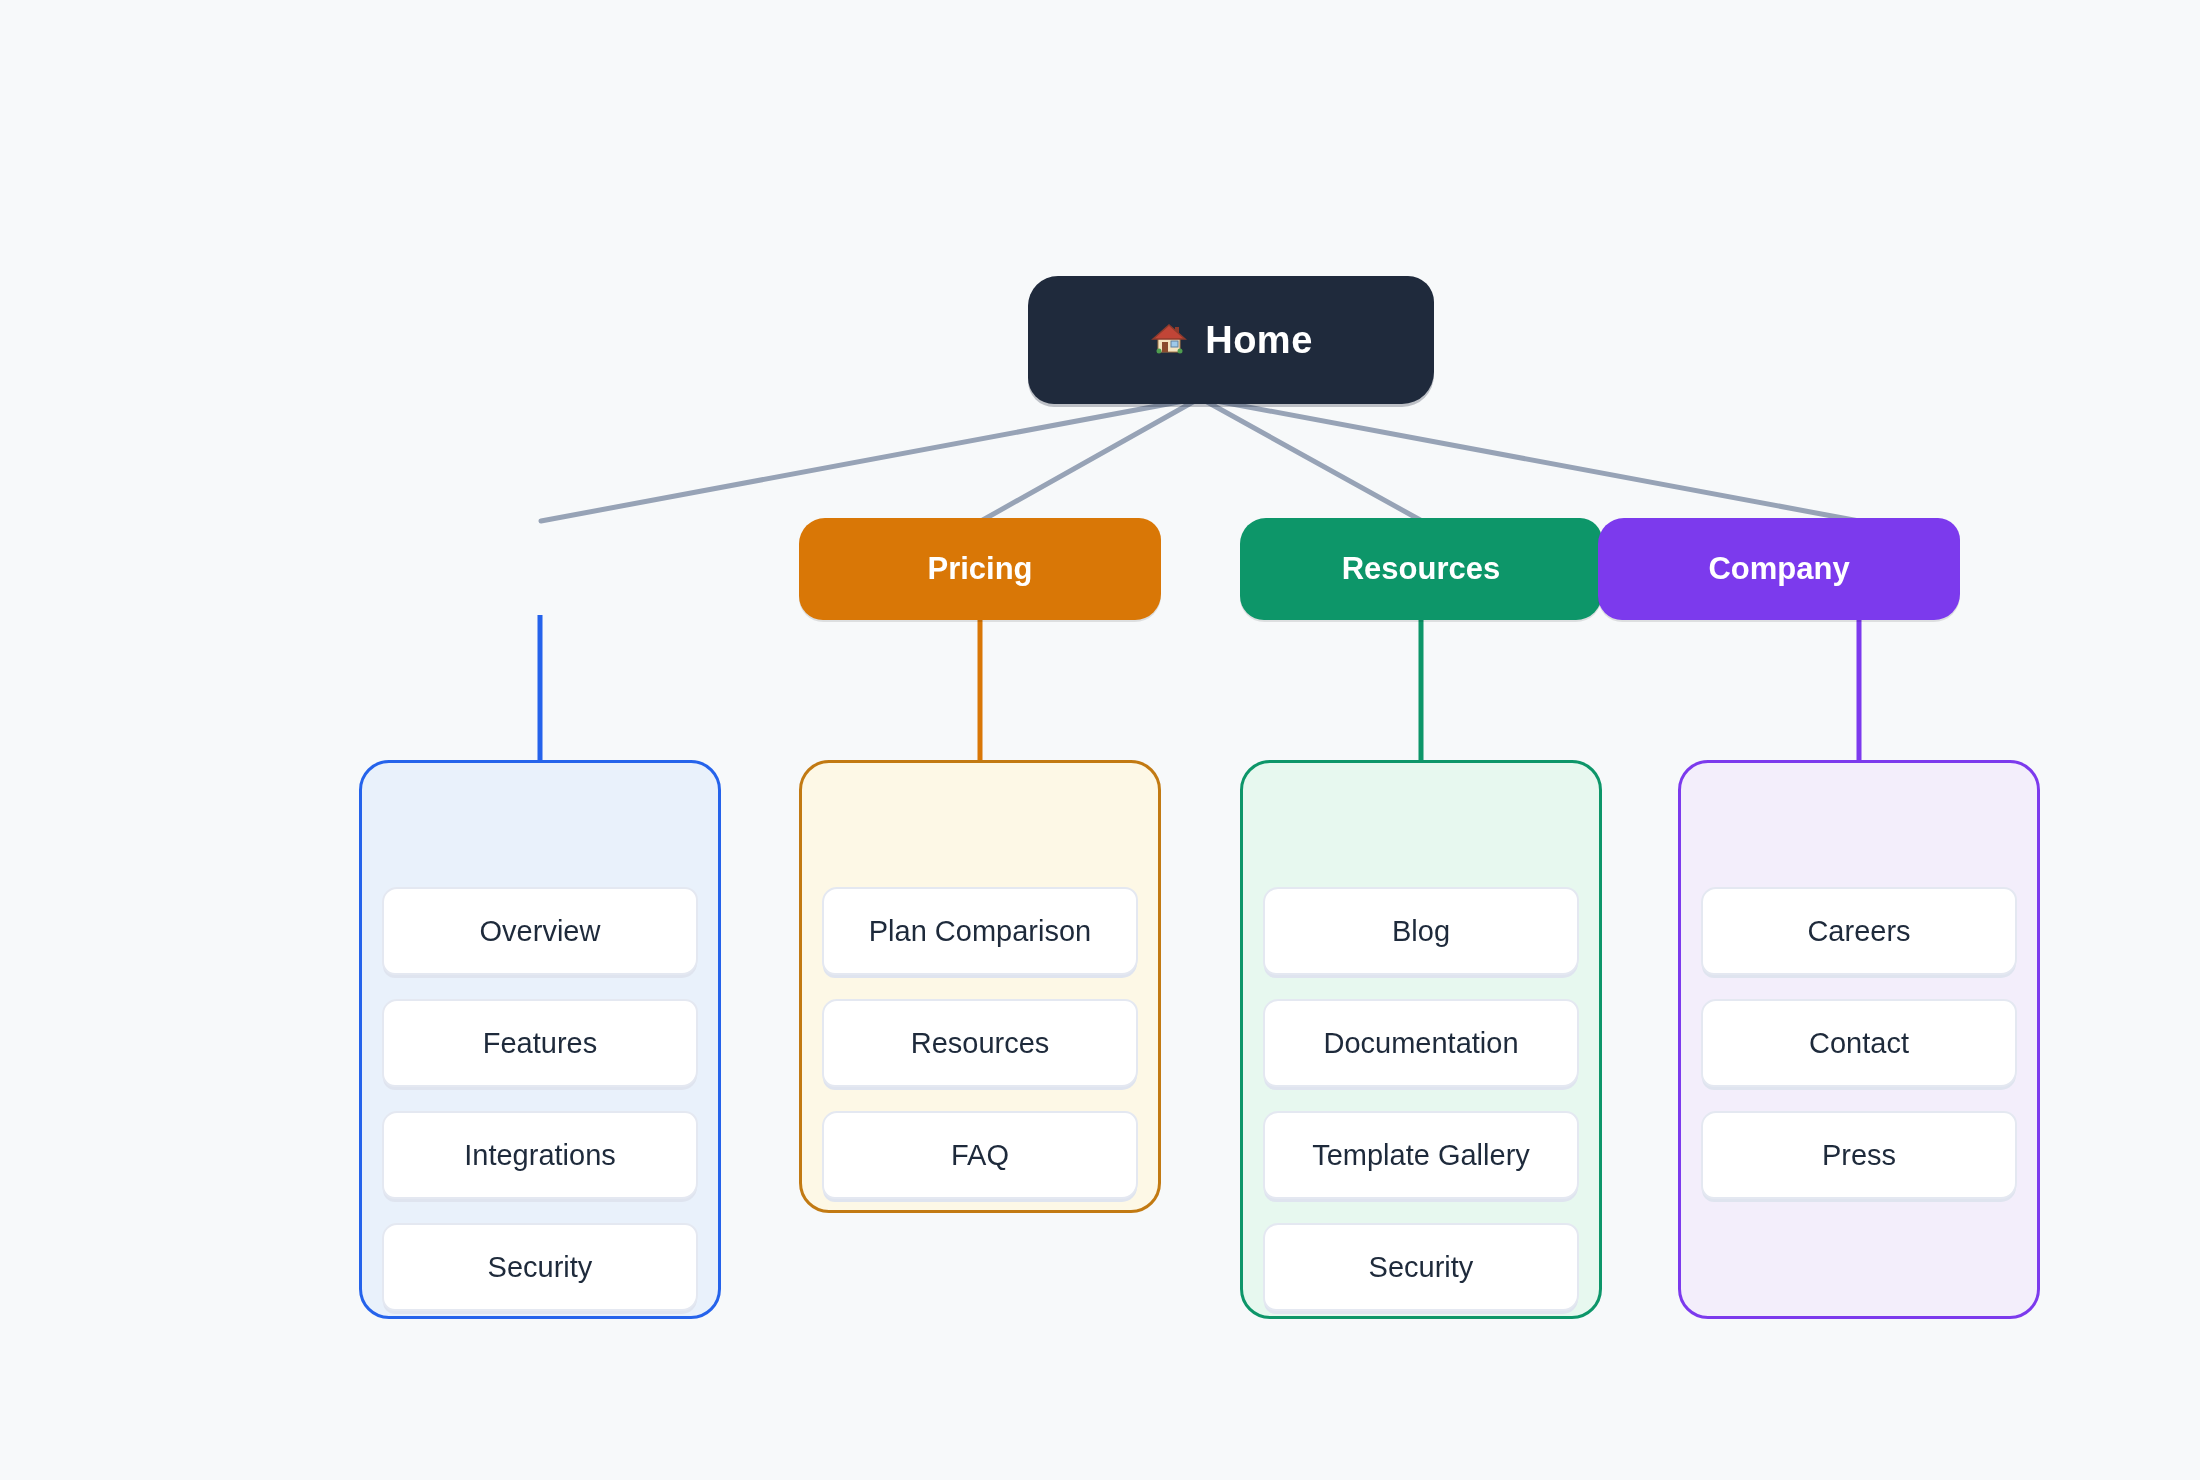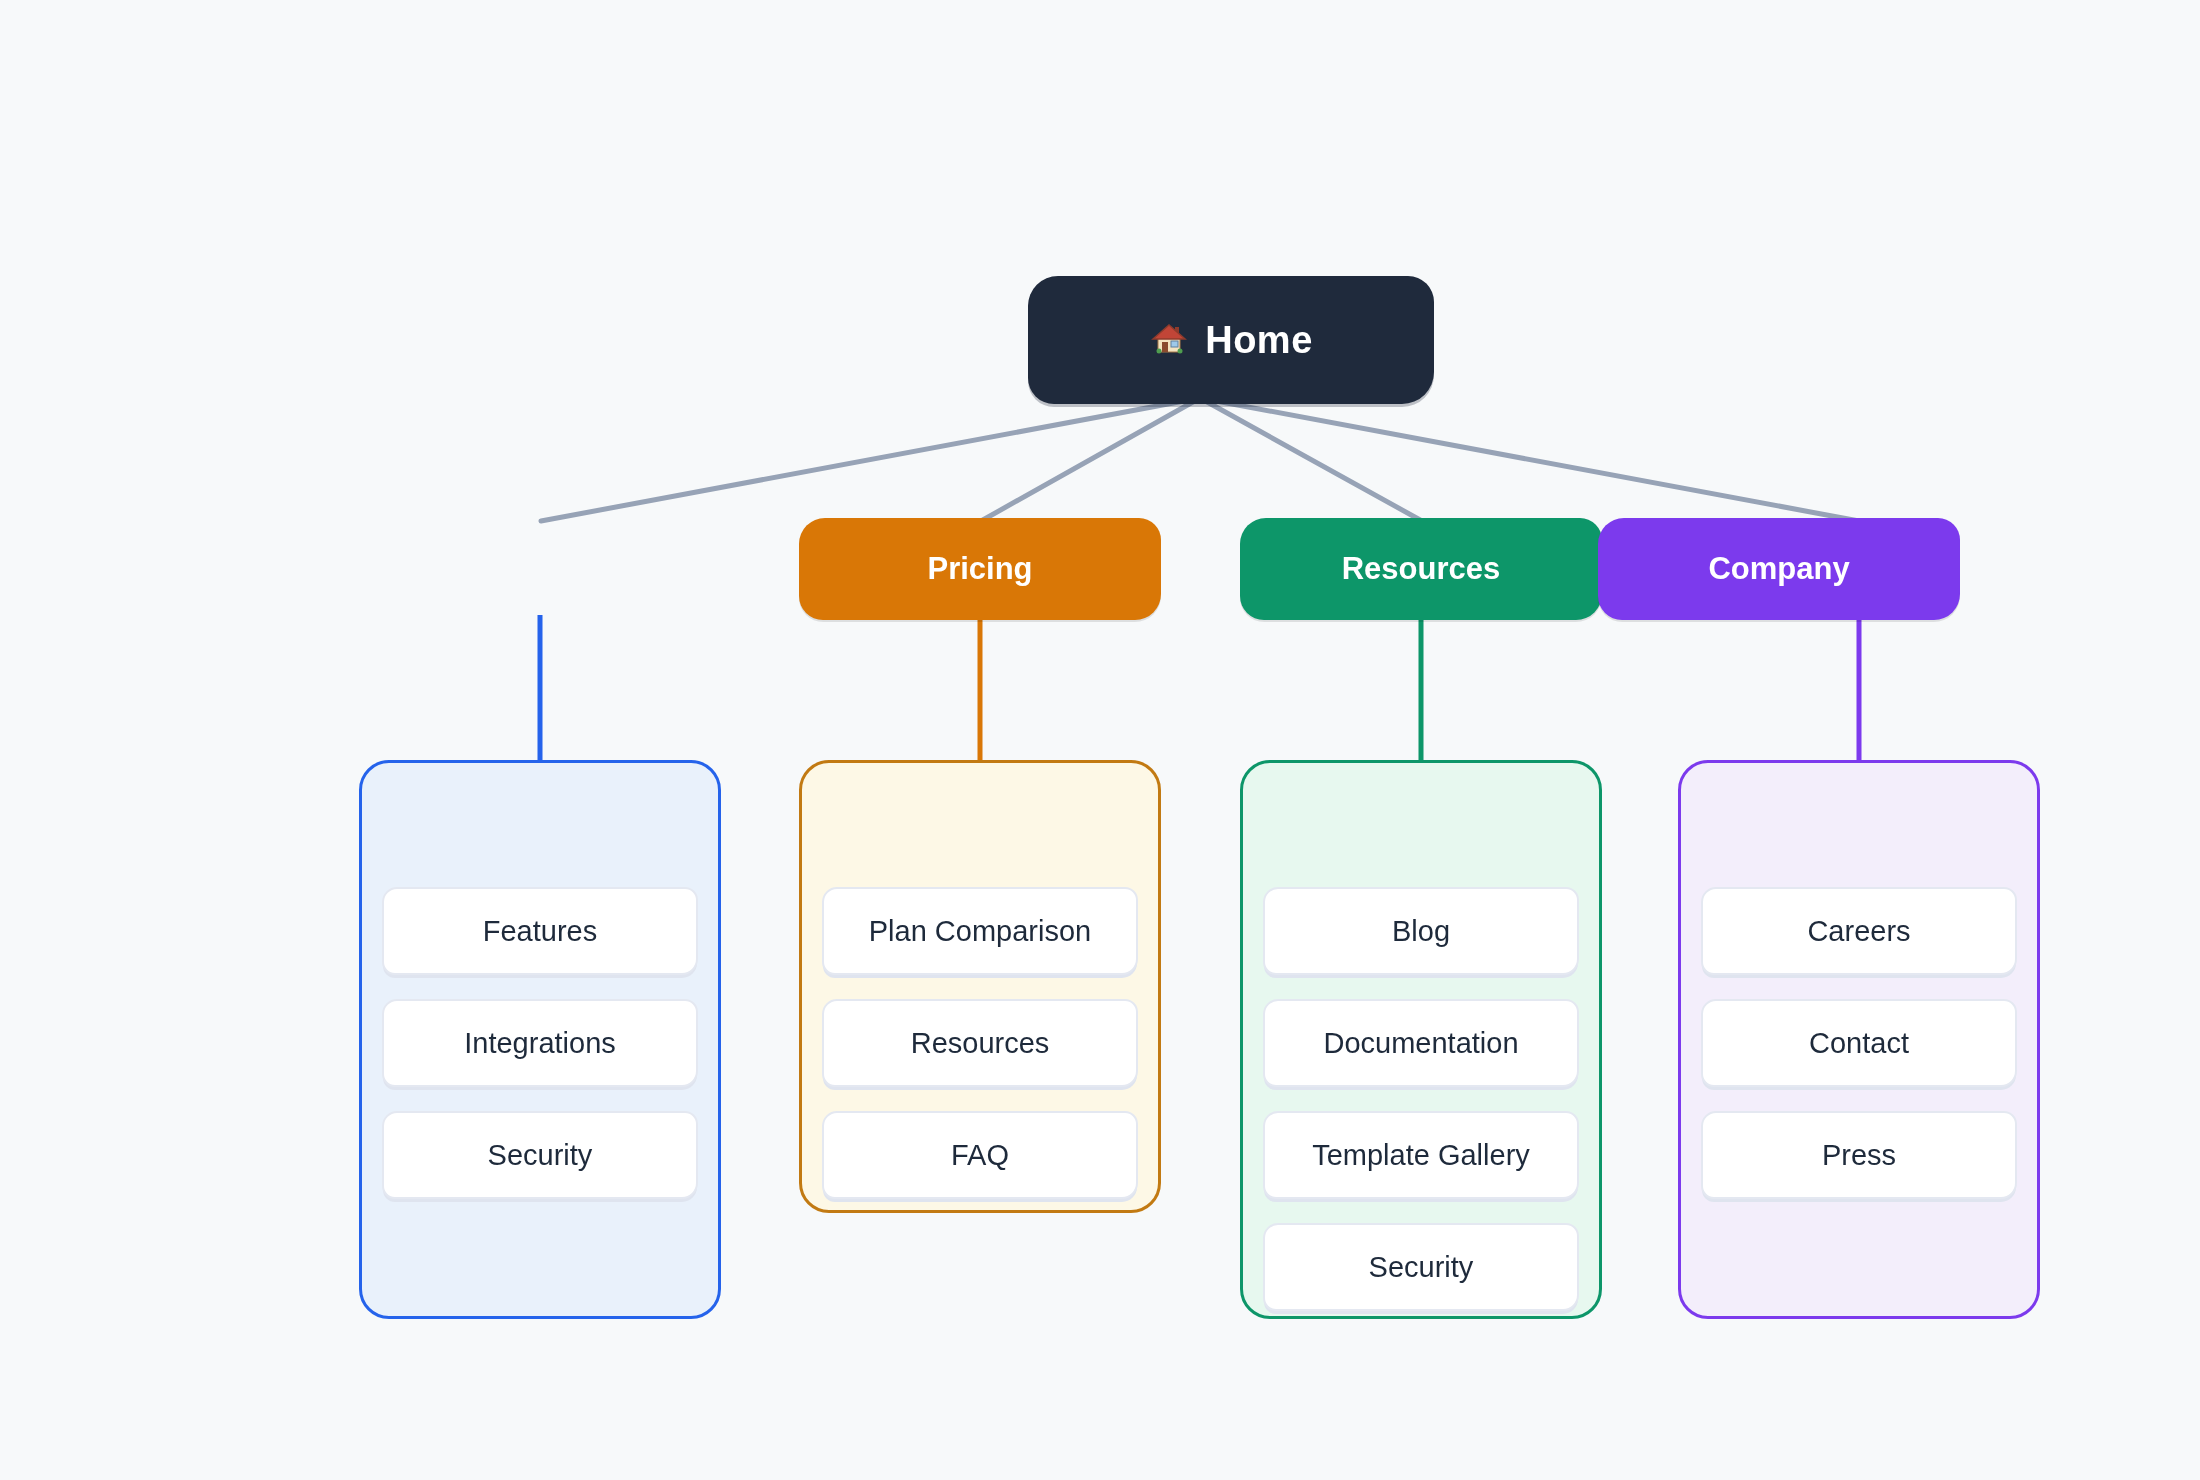--- a/index.html
+++ b/index.html
@@ -124,20 +124,23 @@
   </div>
   <div class="branch-header h-resources">
     <span class="branch-label">Resources</span>
   </div>
   <div class="branch-header h-company">
     <span class="branch-label">Company</span>
   </div>
 
   <div class="group-card g-product">
     <div class="child-node">
+      <span class="child-label">Overview</span>
+    </div>
+    <div class="child-node">
       <span class="child-label">Features</span>
     </div>
     <div class="child-node">
       <span class="child-label">Integrations</span>
     </div>
     <div class="child-node">
       <span class="child-label">Security</span>
     </div>
   </div>
 

